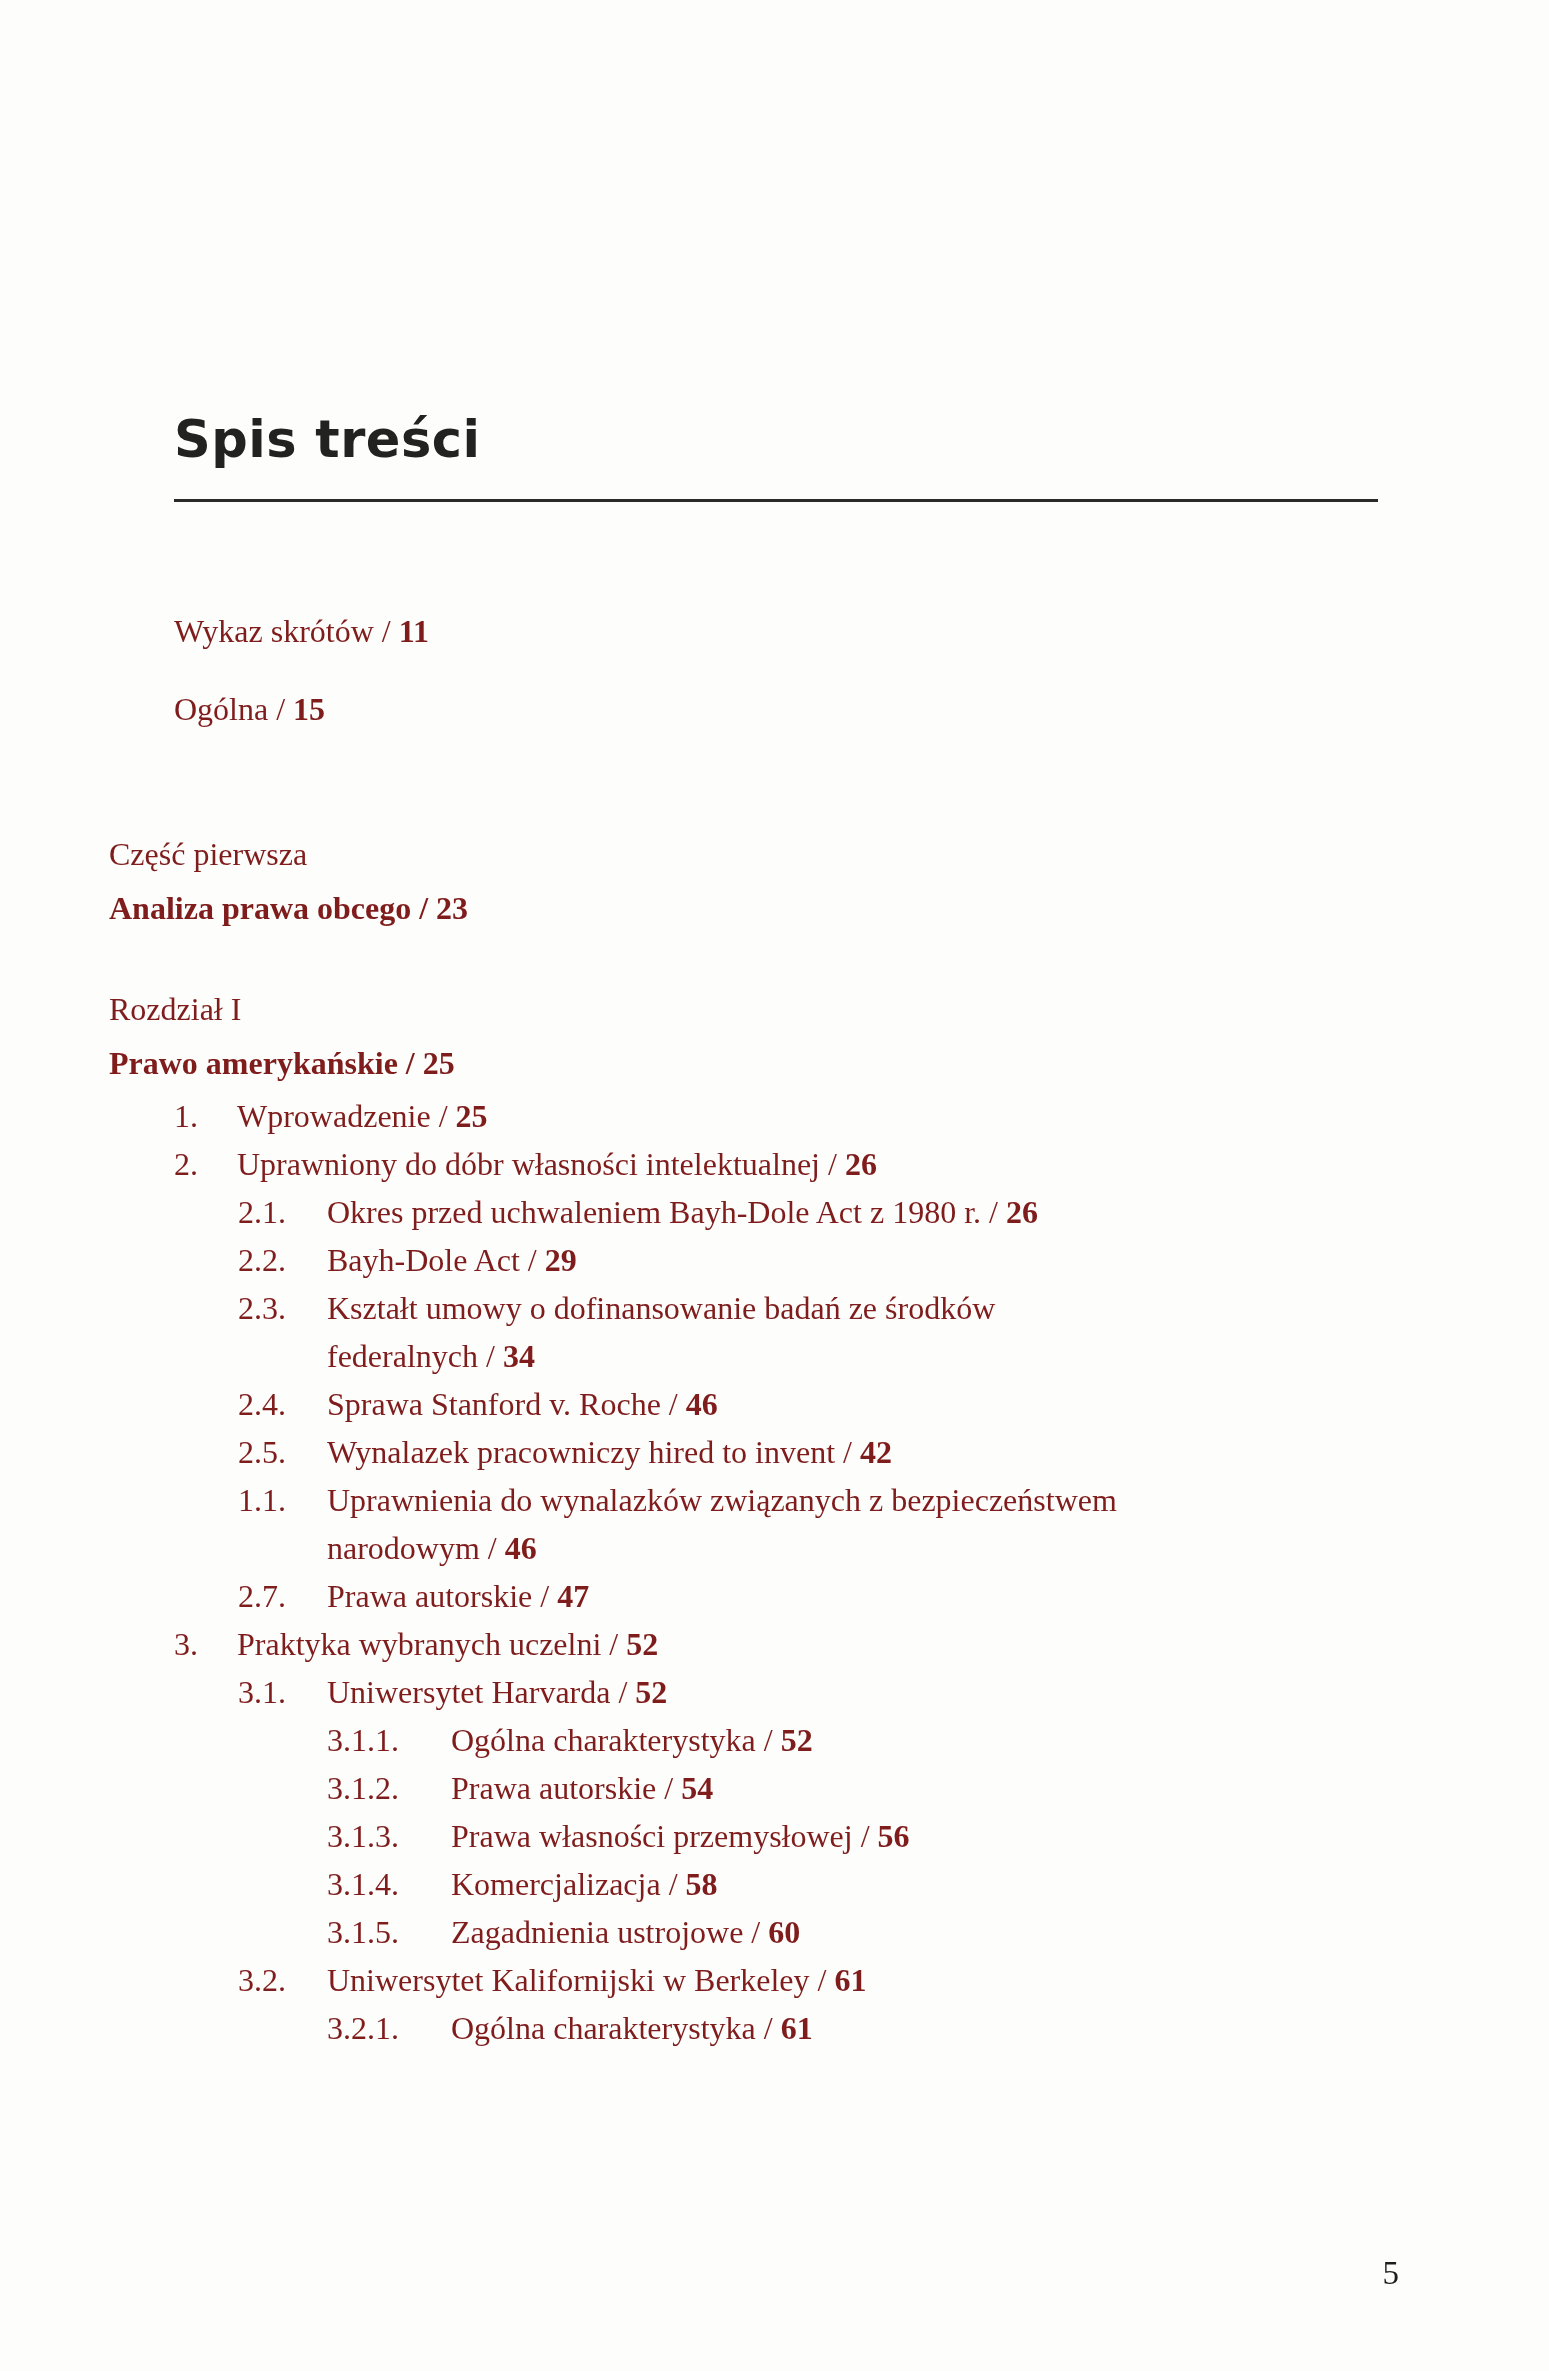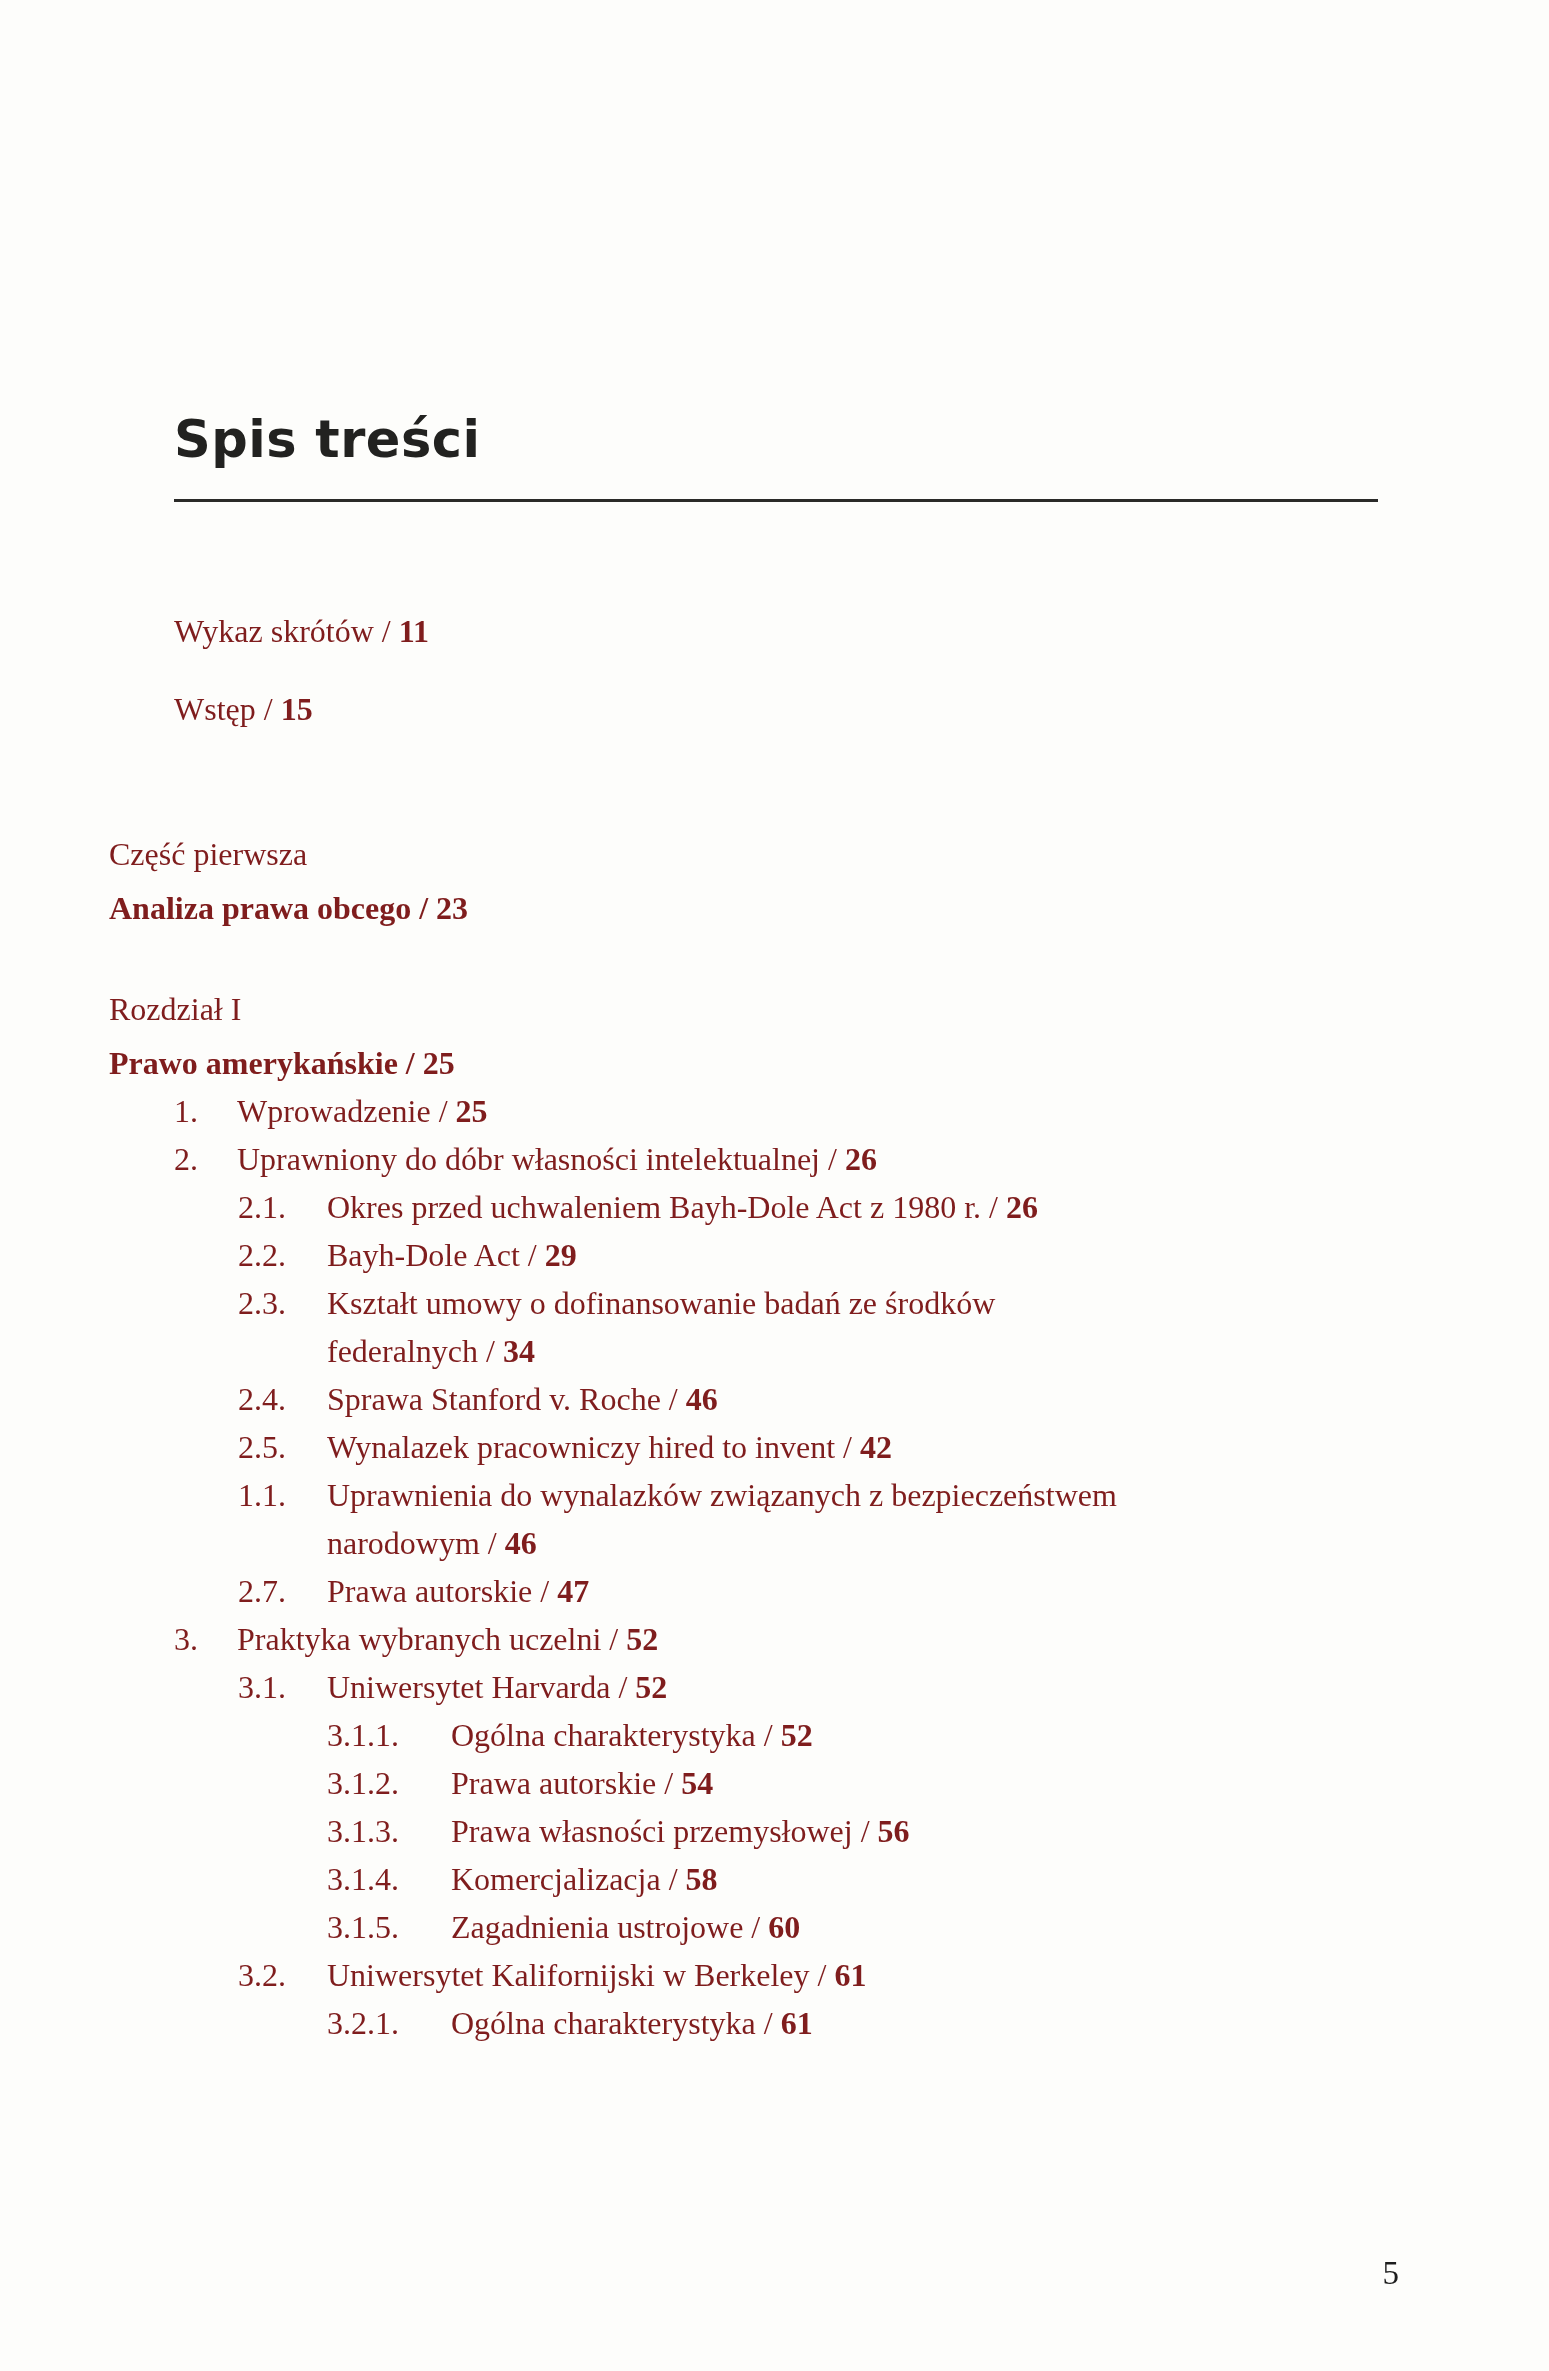--- a/index.html
+++ b/index.html
@@ -38,21 +38,21 @@
   .toc {
     margin-top: 105px;
     font-size: 32px;
     line-height: 48px;
   }
   .row { color: #7f1d1d; }
   .row.front { margin-left: 65px; margin-bottom: 30px; }
   .row.part-label { margin-top: 97px; }
   .row.part-heading { font-weight: 700; margin-top: 6px; }
   .row.chapter-label { margin-top: 53px; }
-  .row.chapter-heading { font-weight: 700; margin-top: 6px; }
+  .row.chapter-heading { font-weight: 700; margin-top: 6px; margin-bottom: 5px; }
   .row.item { display: flex; }
   .row.lvl1 { margin-left: 65px; }
   .row.lvl1 > .num { width: 63px; flex: none; }
   .row.lvl2 { margin-left: 129px; }
   .row.lvl2 > .num { width: 89px; flex: none; }
   .row.lvl3 { margin-left: 218px; }
   .row.lvl3 > .num { width: 124px; flex: none; }
   .txt { flex: 1; }
   .txt.bold { font-weight: 700; }
   .pg { font-weight: 700; }
@@ -66,21 +66,21 @@
   }
 </style>
 </head>
 <body>
 
 <div class="page">
   <h1 class="title">Spis treści</h1>
   <div class="title-rule"></div>
   <div class="toc">
       <div class="row front"><span class="txt"><span>Wykaz skrótów</span><span>&nbsp;/ </span><span class="pg">11</span></span></div>
-      <div class="row front"><span class="txt"><span>Wstęp</span><span>&nbsp;/ </span><span class="pg">15</span></span></div>
+      <div class="row front"><span class="txt"><span>Ogólna</span><span>&nbsp;/ </span><span class="pg">15</span></span></div>
       <div class="row part-label"><span class="txt"><span>Część pierwsza</span></span></div>
       <div class="row part-heading"><span class="txt bold"><span>Analiza prawa obcego</span><span>&nbsp;/ </span><span class="pg">23</span></span></div>
       <div class="row chapter-label"><span class="txt"><span>Rozdział I</span></span></div>
       <div class="row chapter-heading"><span class="txt bold"><span>Prawo amerykańskie</span><span>&nbsp;/ </span><span class="pg">25</span></span></div>
       <div class="row item lvl1">
         <span class="num">1.</span>
         <span class="txt"><span>Wprowadzenie</span><span>&nbsp;/ </span><span class="pg">25</span></span>
       </div>
       <div class="row item lvl1">
         <span class="num">2.</span>

